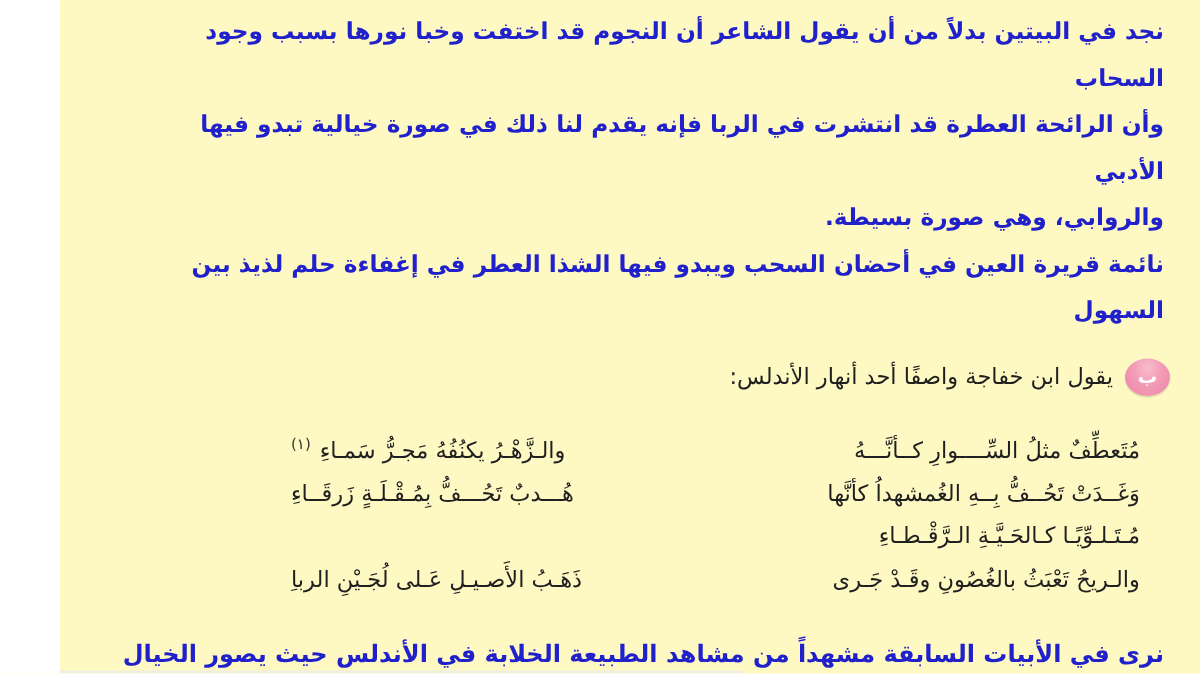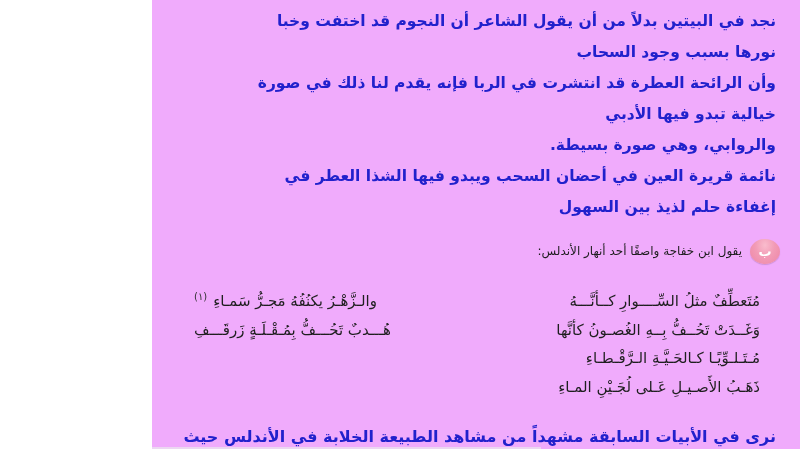--- a/index.html
+++ b/index.html
@@ -1,21 +1,21 @@
 <!DOCTYPE html>
 <html lang="ar" dir="rtl"><head>
 <meta charset="utf-8">
 <style>
   * { margin: 0; padding: 0; box-sizing: border-box; }
   html, body { background: #ffffff; }
   .page {
     position: relative;
-    width: 648px;
+    width: 760px;
     height: 449px;
-    background: #f0abfc;
+    background: #fef9c3;
     overflow: hidden;
     direction: rtl;
     font-family: "DejaVu Sans", sans-serif;
   }
   
   .analysis {
     color: #2121cc;
     font-weight: bold;
     text-align: right;
   }
@@ -49,21 +49,21 @@
     color: #ffffff;
     font-size: 13px;
     font-weight: bold;
     display: flex;
     align-items: center;
     justify-content: center;
     line-height: 1;
   }
   .prompt-text {
     color: #1e1e1e;
-    font-size: 12px;
+    font-size: 15px;
   }
   
   .poem {
     margin-top: 19px;
     margin-right: 40px;
     width: 566px;
     color: #1f1f1f;
     font-size: 15px;
   }
   .verse-row {
@@ -108,28 +108,29 @@
     <span class="badge">ب</span>
     <span class="prompt-text">يقول ابن خفاجة واصفًا أحد أنهار الأندلس:</span>
   </div>
 
   <div class="poem">
     <div class="verse-row">
       <span class="hemistich-first">مُتَعطِّفٌ مثلُ السِّــــوارِ كــأنَّـــهُ</span>
       <span class="hemistich-second"><span>والـزَّهْـرُ يكنُفُهُ مَجـرُّ سَمـاءِ</span><span class="footnote">(١)</span></span>
     </div>
     <div class="verse-row">
-      <span class="hemistich-first">وَغَــدَتْ تَحُــفُّ بِــهِ الغُصـونُ كأنَّها</span>
-      <span class="hemistich-second">هُـــدبٌ تَحُـــفُّ بِمُـقْـلَـةٍ زَرقَـــفِ</span>
+      <span class="hemistich-first">وَغَــدَتْ تَحُــفُّ بِــهِ الغُمشهداُ كأنَّها</span>
+      <span class="hemistich-second">هُـــدبٌ تَحُـــفُّ بِمُـقْـلَـةٍ زَرقَــاءِ</span>
     </div>
     <div class="verse-row">
       <span class="hemistich-second">مُـتَـلـوِّيًـا كـالحَـيَّـةِ الـرَّقْـطـاءِ</span>
     </div>
     <div class="verse-row">
-      <span class="hemistich-second">ذَهَـبُ الأَصـيـلِ عَـلى لُجَـيْنِ المـاءِ</span>
+      <span class="hemistich-first">والـريحُ تَعْبَثُ بالغُصُونِ وقَـدْ جَـرى</span>
+      <span class="hemistich-second">ذَهَـبُ الأَصـيـلِ عَـلى لُجَـيْنِ الرباِ</span>
     </div>
   </div>
 
   <div class="analysis analysis-bottom">
     <div>نرى في الأبيات السابقة مشهداً من مشاهد الطبيعة الخلابة في الأندلس حيث يصور الخيال الأدبي</div>
 
   </div>
 
   <div class="bottom-edge"></div>
 

